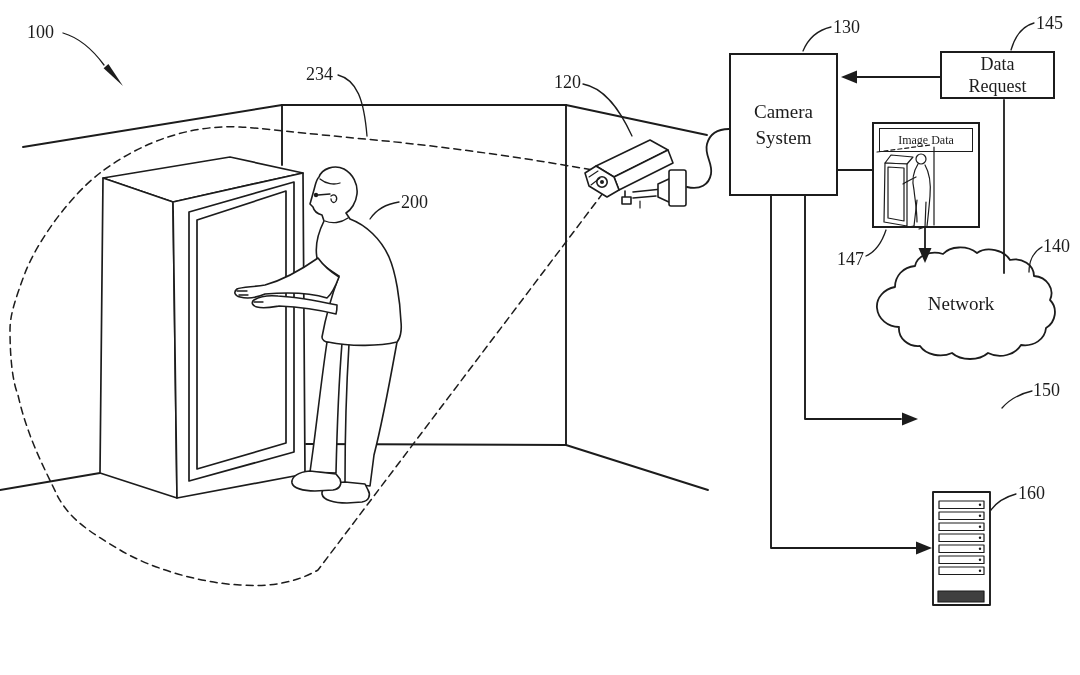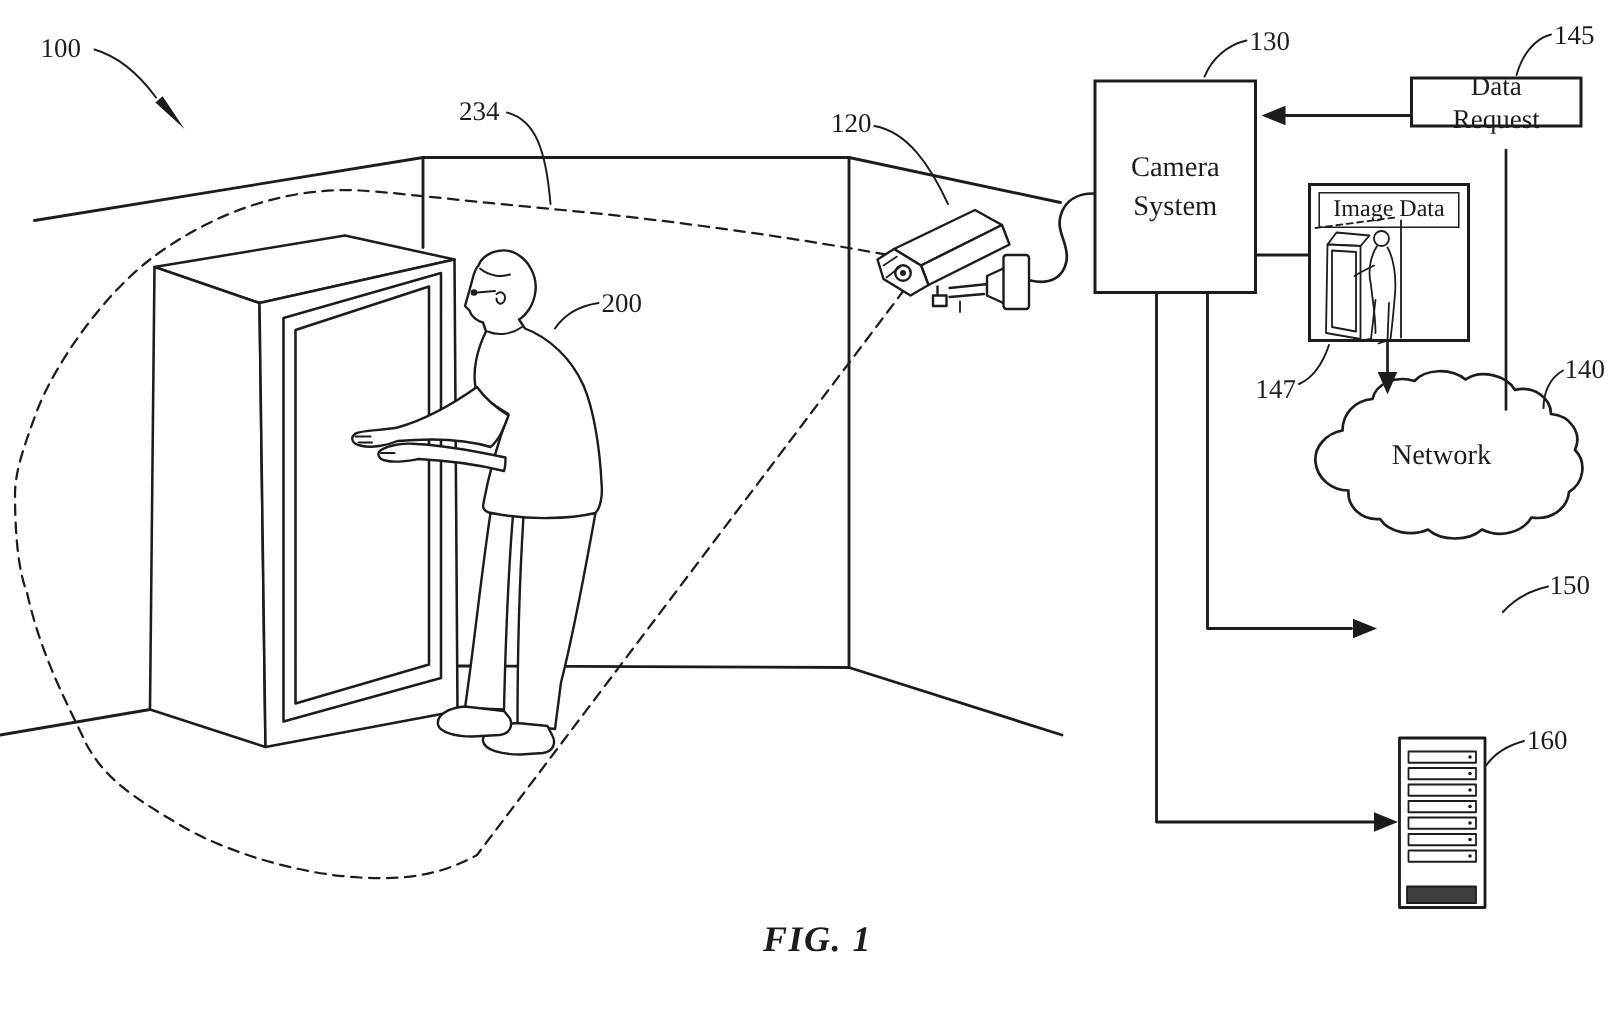--- a/index.html
+++ b/index.html
@@ -14,26 +14,26 @@
   .abs{position:absolute;box-sizing:border-box;}
   .ref{
     font-size:18px;line-height:1;white-space:nowrap;
   }
   .nodebox{
     border:2.5px solid var(--ink);background:transparent;
     display:flex;align-items:center;justify-content:center;
     text-align:center;white-space:pre-line;
   }
   .cs-box{left:729px;top:53px;width:109px;height:143px;font-size:19px;line-height:1.35;}
-  .dr-box{left:940px;top:51px;width:115px;height:34px;font-size:18px;line-height:1.25;}
+  .dr-box{left:940px;top:51px;width:115px;height:48px;font-size:18px;line-height:1.25;}
   .id-box{left:872px;top:122px;width:108px;height:106px;border:2.3px solid var(--ink);}
   .id-title{
     position:absolute;left:5px;top:4px;right:5px;height:22px;
     border:1.8px solid var(--ink);display:flex;align-items:center;justify-content:center;
-    font-size:16px;
+    font-size:12px;
   }
   .lan-box{left:919px;top:390px;width:82px;height:59px;font-size:20px;letter-spacing:2px;}
   .net-label{left:905px;top:293px;width:112px;text-align:center;font-size:19px;}
   .fig-caption{
     left:480px;top:614px;width:130px;text-align:center;
     font-size:24px;font-weight:bold;font-style:italic;letter-spacing:1px;
   }
   svg *{vector-effect:non-scaling-stroke;}
 </style>
 </head>
@@ -231,14 +231,13 @@
 System</div>
   <div class="abs nodebox dr-box">Data
 Request</div>
 
   <div class="abs id-box">
     <div class="id-title">Image Data</div>
   </div>
 
   <div class="abs net-label">Network</div>
 
-  <div class="abs fig-caption">FIG. 1</div>
 </div>
 
 </body></html>

